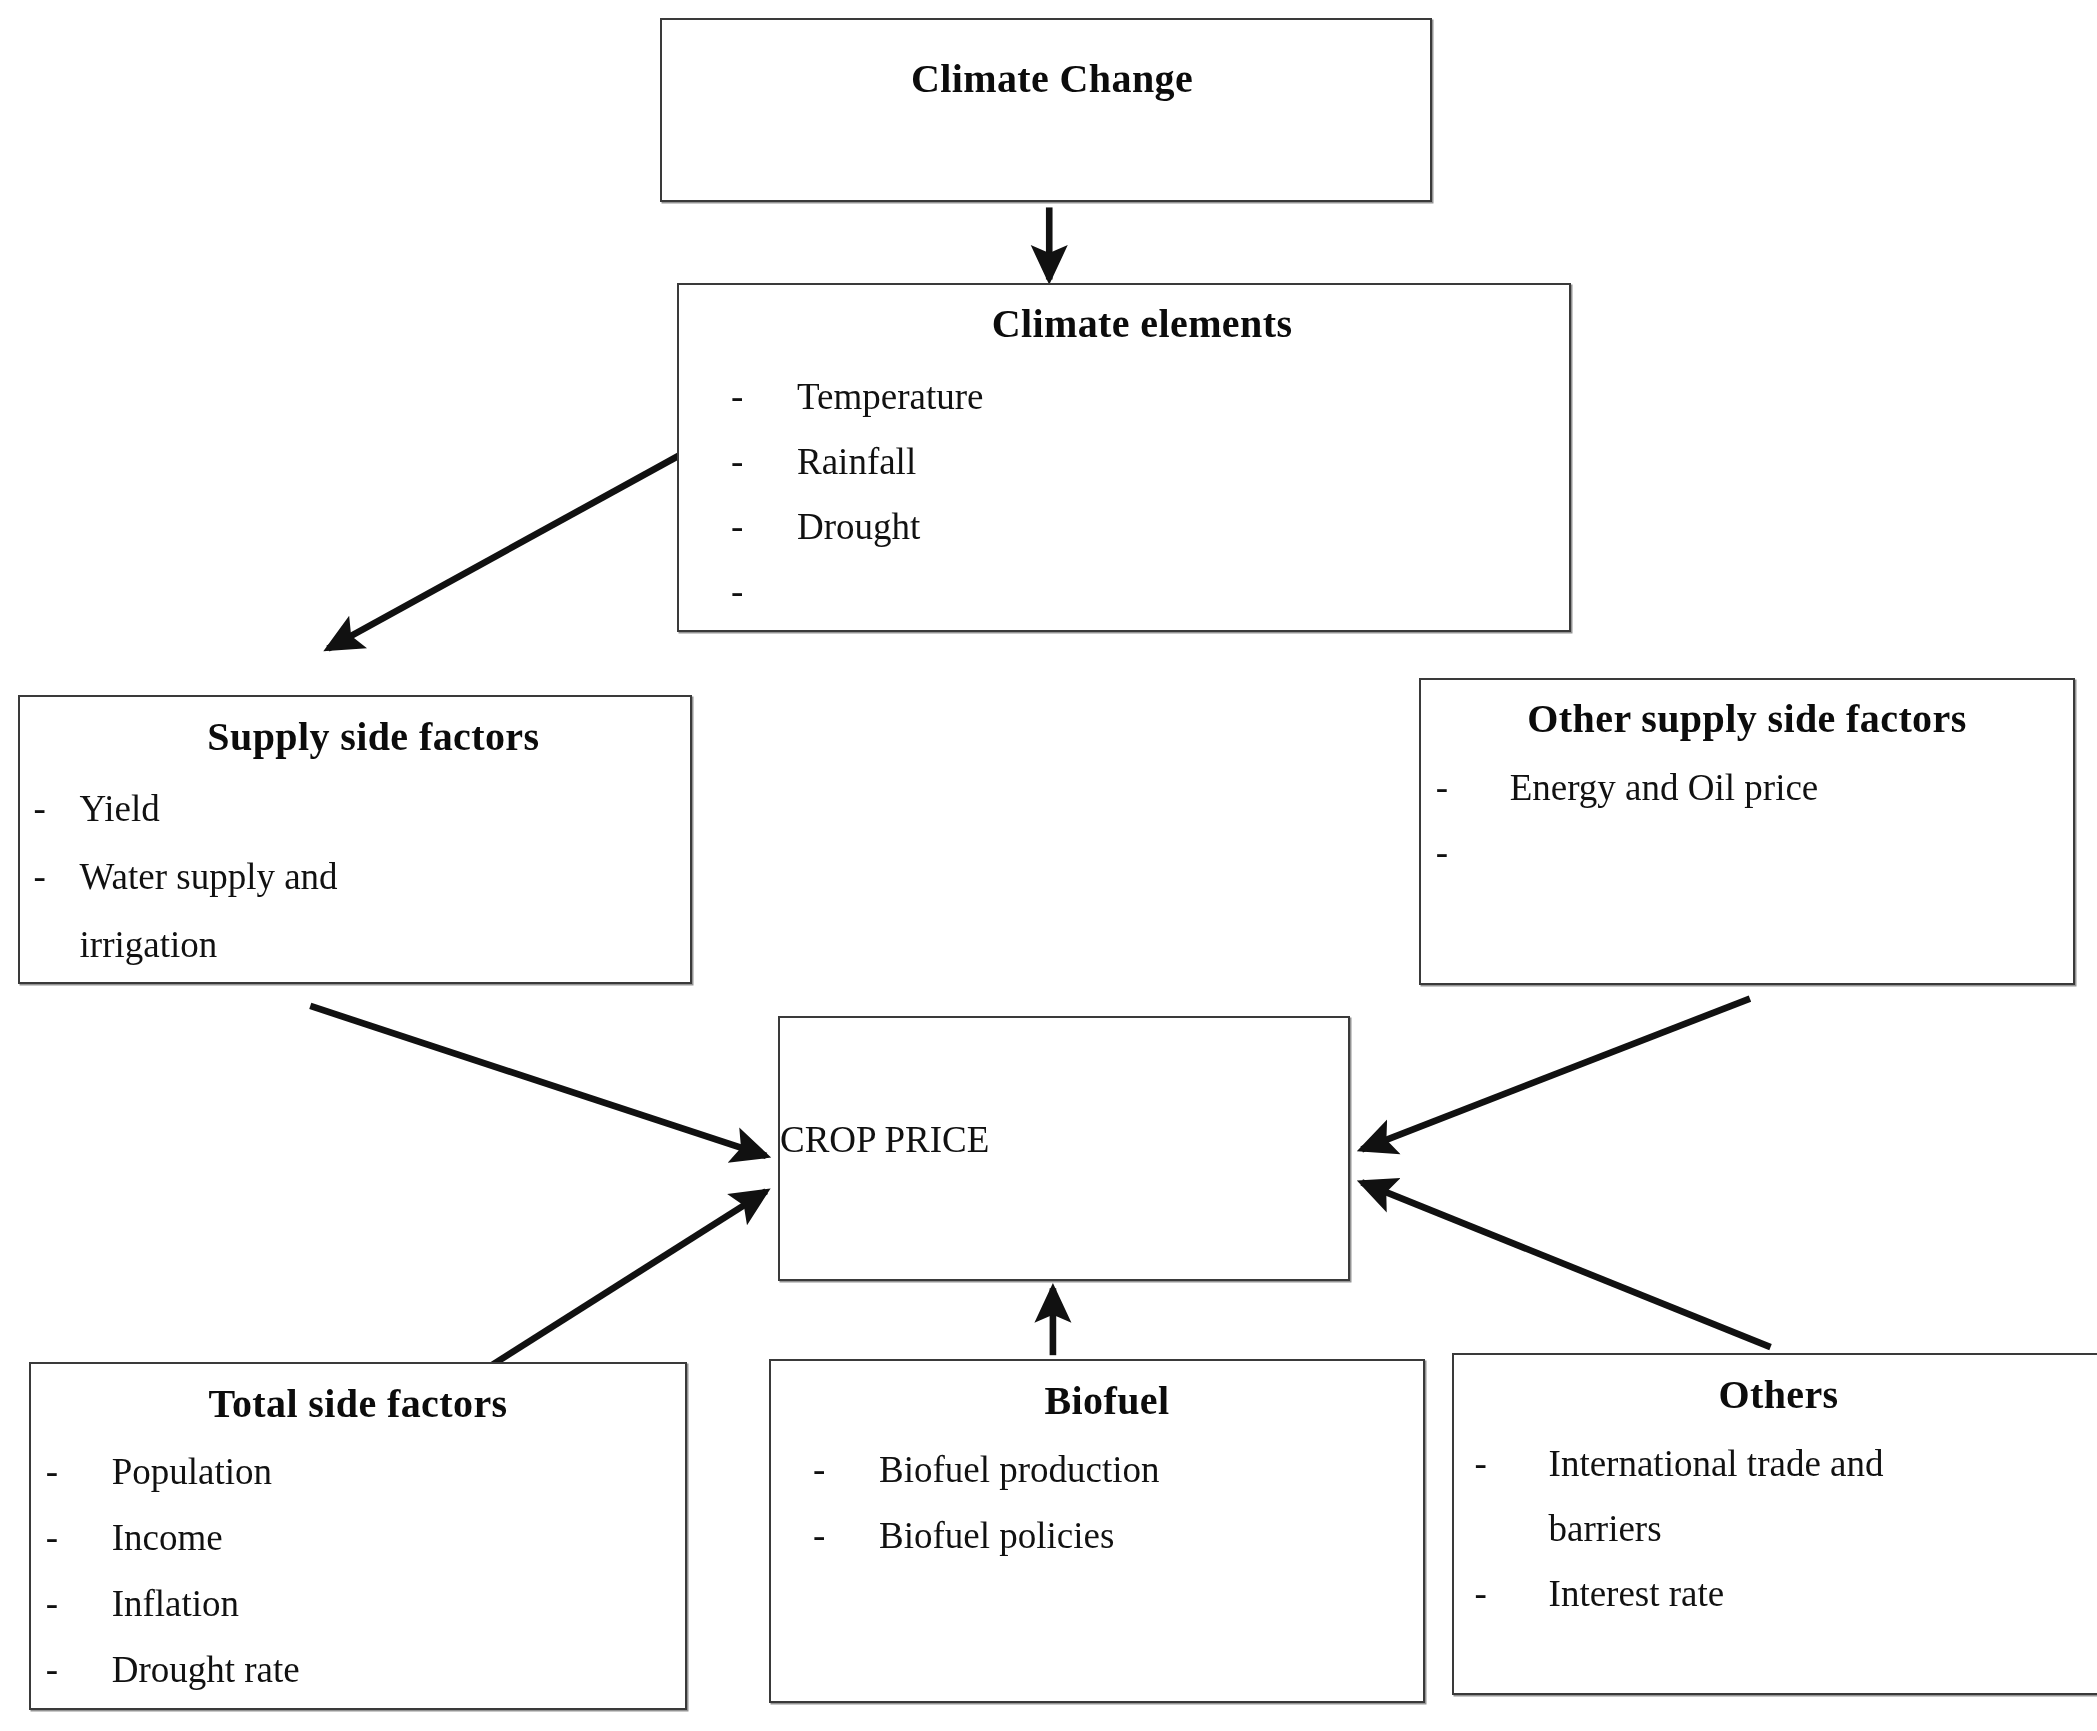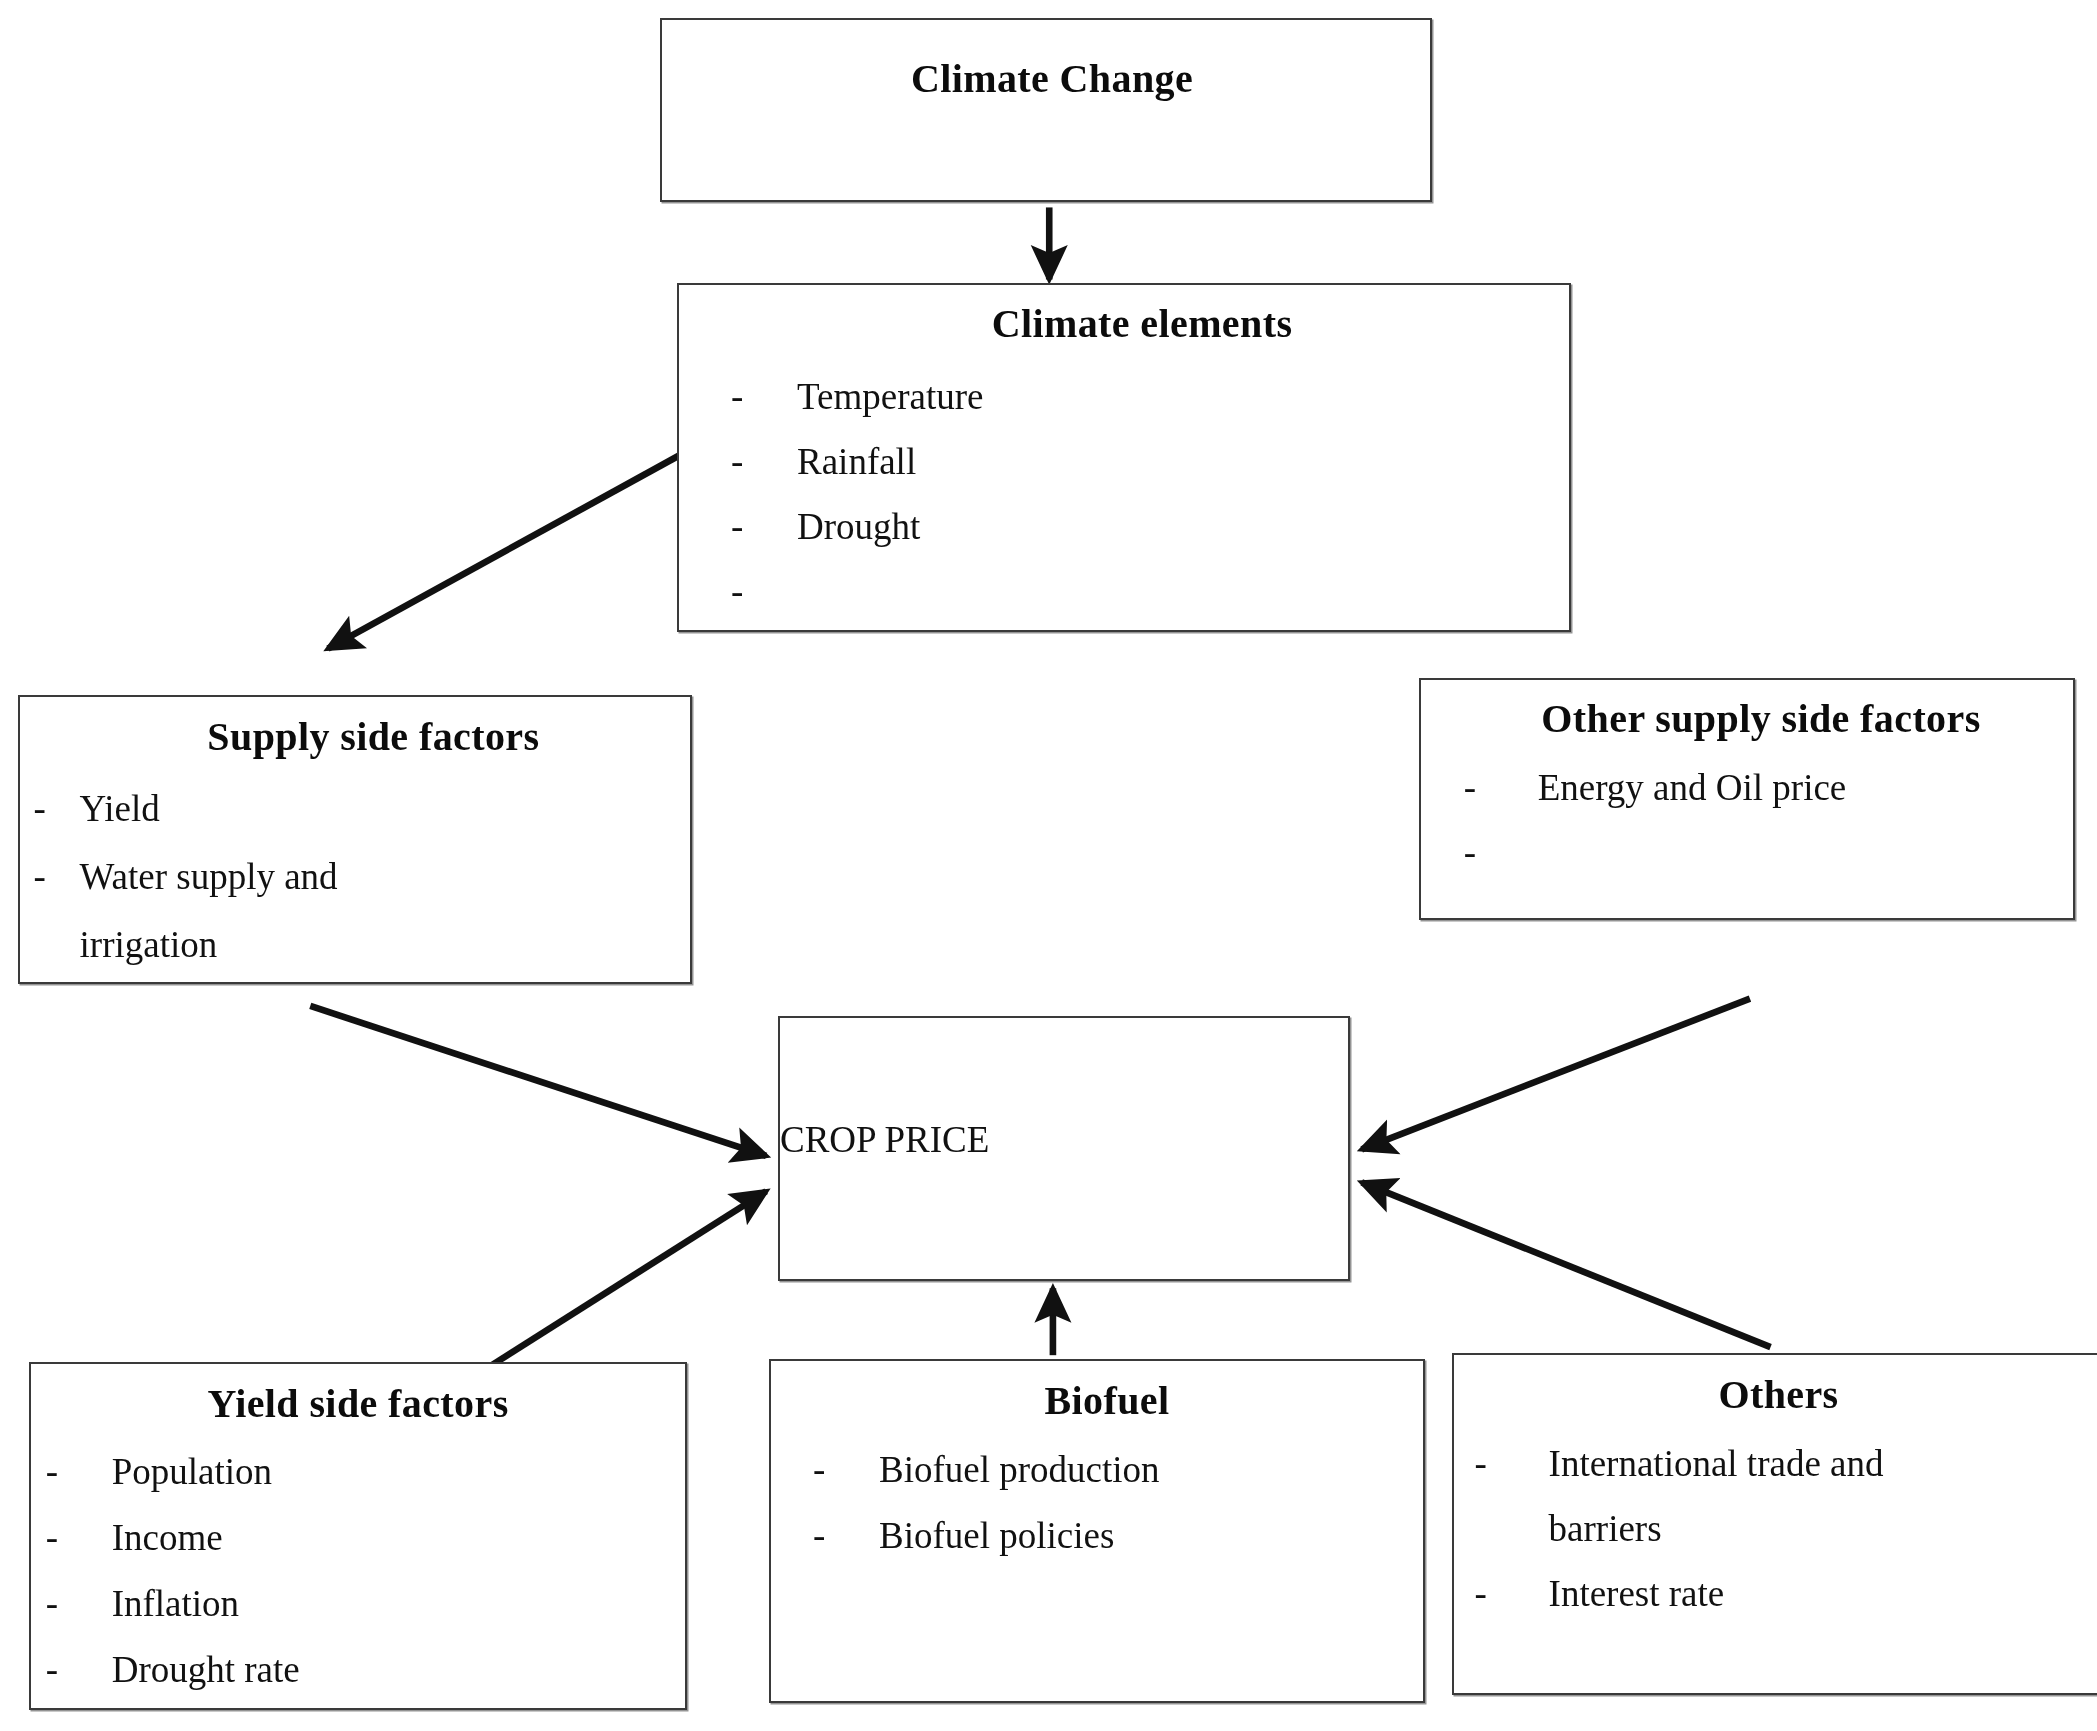--- a/index.html
+++ b/index.html
@@ -55,21 +55,21 @@
     left: 0;
     top: 0;
     width: 2097px;
     height: 1731px;
     pointer-events: none;
   }
   
   #n-climate-change { left: 660px;  top: 18.4px;   width: 772px; height: 184px; }
   #n-climate-elements { left: 677px; top: 283px; width: 894px; height: 349px; padding-left: 36px; }
   #n-supply { left: 18.4px;  top: 695px;  width: 674px; height: 289px; }
-  #n-other-supply { left: 1419px; top: 678px; width: 656px; height: 242px; padding-left: 28px; }
+  #n-other-supply { left: 1419px; top: 678px; width: 656px; height: 307px; }
   #n-crop-price { left: 778px; top: 1016px; width: 572px; height: 265px; }
   #n-demand { left: 29px;  top: 1362px; width: 658px; height: 348px; }
   #n-biofuel { left: 769px; top: 1359px; width: 656px; height: 344px; padding-left: 20px; }
   #n-others { left: 1452px; top: 1353px; width: 653px; height: 342px; }
 
   
   #n-climate-change .node-title { font-size: 40px; margin-top: 35px; padding-left: 12px; }
 
   #n-climate-elements .node-title { font-size: 40px; margin-top: 14.7px; }
   #n-climate-elements .bullets { margin-top: 17.7px; }
@@ -180,21 +180,21 @@
         <span class="bullet-dash">-</span>
       </li>
     </ul>
   </div>
 
   <div class="node" id="n-crop-price">
     <div class="node-plain">CROP PRICE</div>
   </div>
 
   <div class="node" id="n-demand">
-    <div class="node-title">Yield side factors</div>
+    <div class="node-title">Total side factors</div>
     <ul class="bullets">
       <li class="bullet-row">
         <span class="bullet-dash">-</span>
         <span class="bullet-text">Population</span>
       </li>
       <li class="bullet-row">
         <span class="bullet-dash">-</span>
         <span class="bullet-text">Income</span>
       </li>
       <li class="bullet-row">

